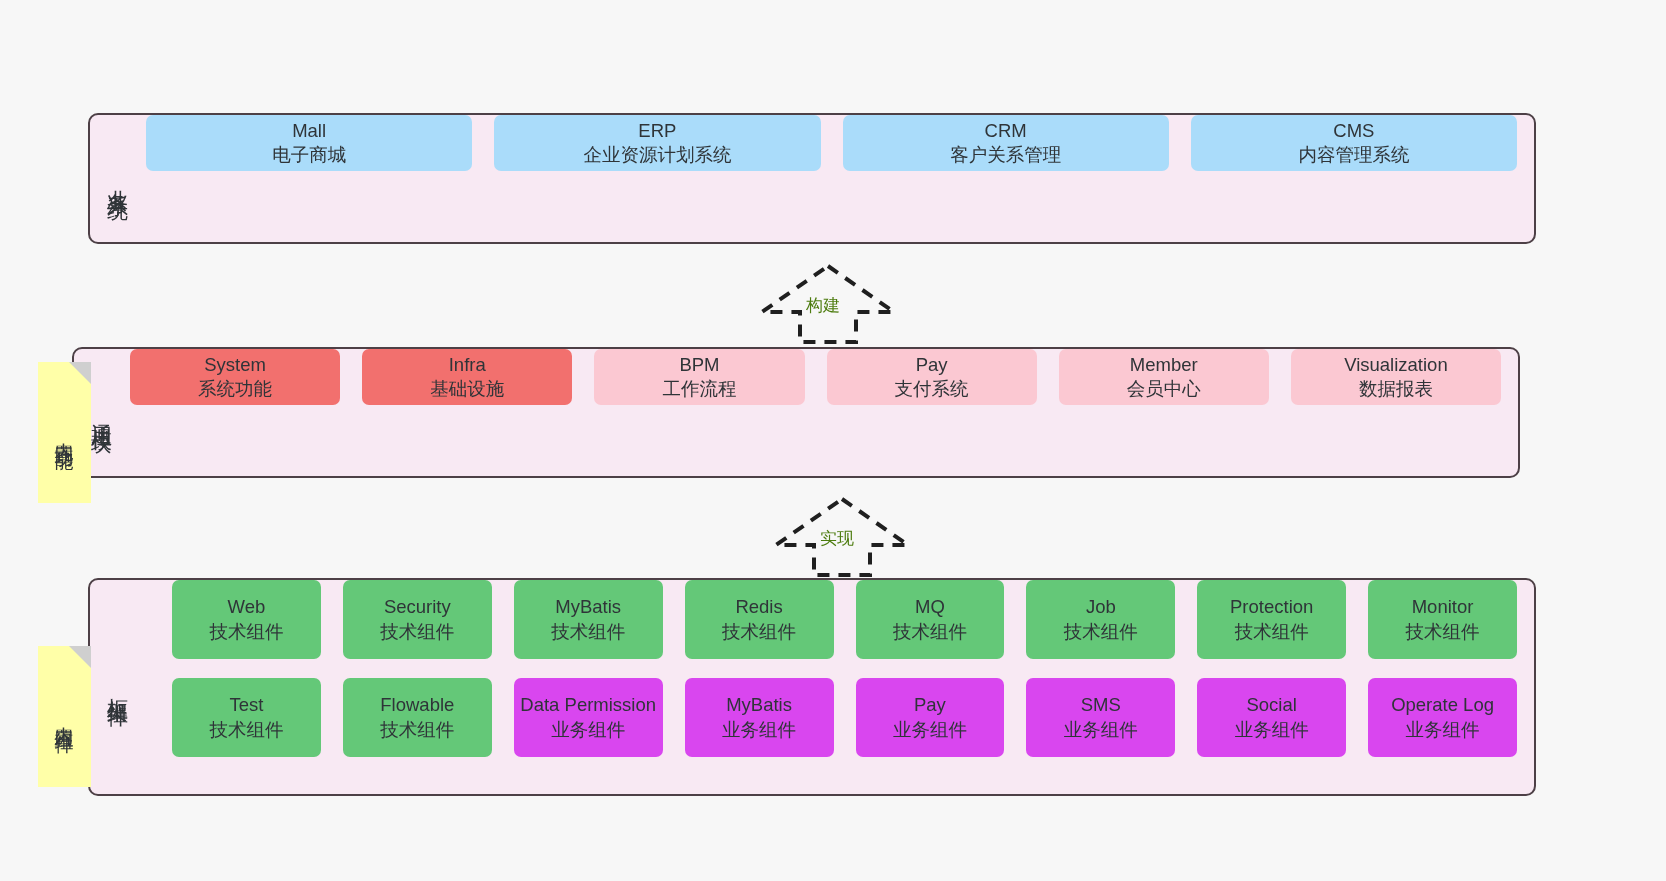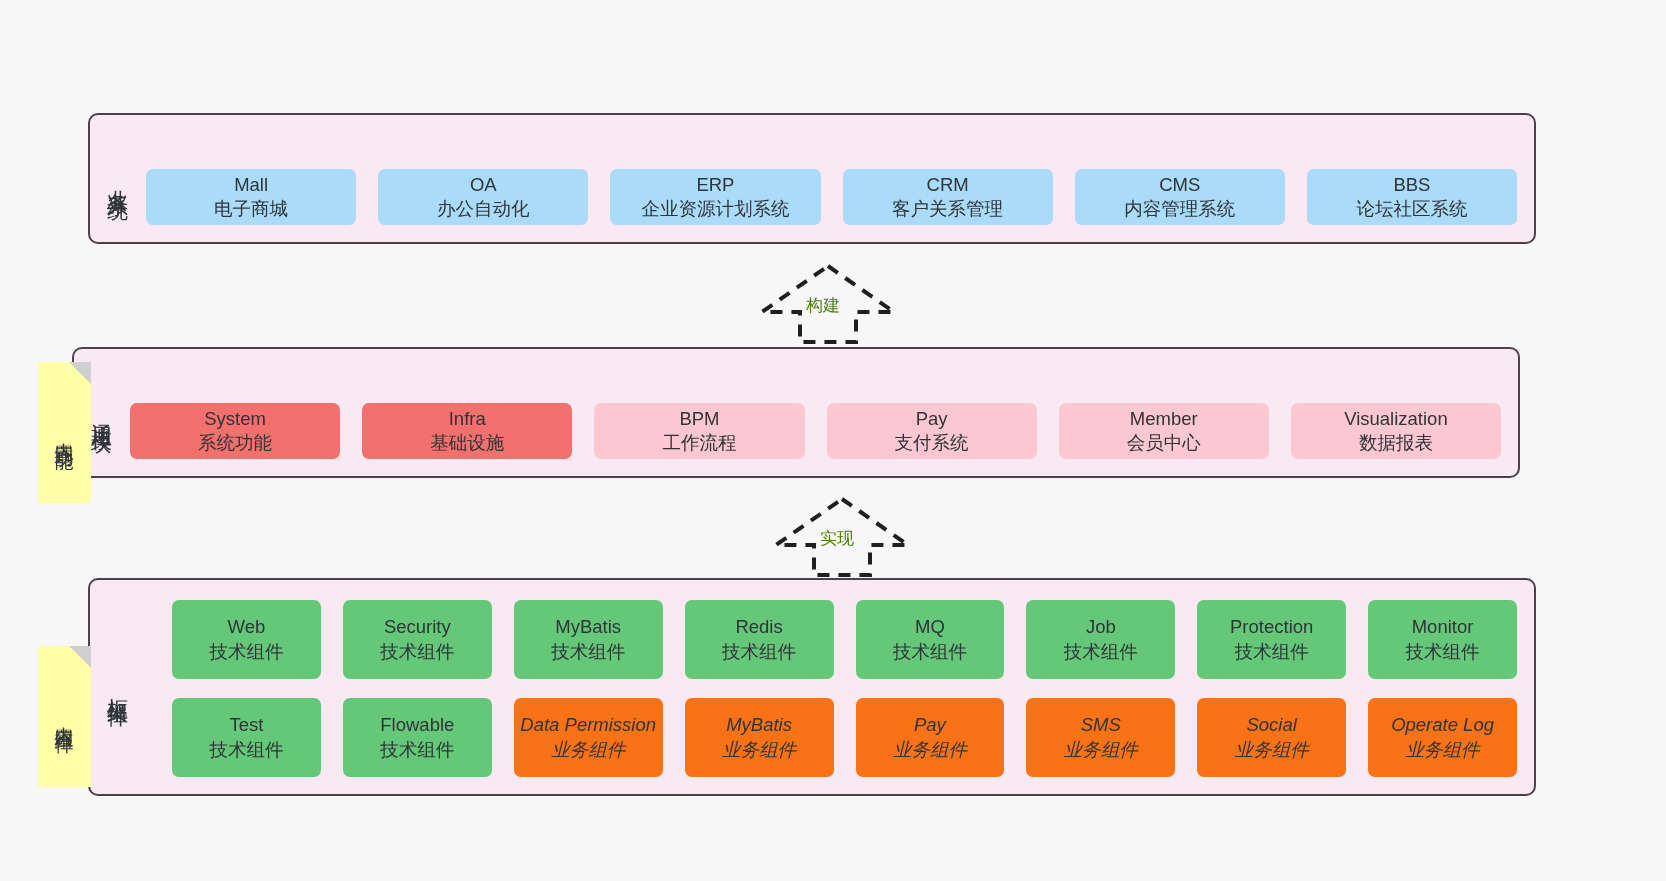--- a/index.html
+++ b/index.html
@@ -45,21 +45,21 @@
     letter-spacing: 3px;
     line-height: 1;
     user-select: none;
     padding-left: 6px;
   }
 
   .layer-body {
     flex: 1 1 auto;
     display: flex;
     flex-direction: column;
-    justify-content: flex-end;
+    justify-content: flex-start;
     gap: 19px;
     padding: 0 17px 17px 6px;
   }
 
   .row {
     display: flex;
     flex-direction: row;
     gap: 22px;
   }
 
@@ -79,21 +79,21 @@
     padding: 4px 6px;
     user-select: none;
   }
   .node .t-en { white-space: normal; }
   .node .t-cn { white-space: nowrap; }
 
   .blue        { background: #aadcfa; }
   .red         { background: #f2706e; }
   .pink        { background: #fbc8d2; }
   .green       { background: #64c878; }
-  .green-light { background: #f97316; font-style: italic; }
+  .green-light { background: #d946ef; }
 
   
   .sticky {
     position: absolute;
     background: #ffffa8;
     box-sizing: border-box;
     display: flex;
     align-items: center;
     justify-content: center;
     font-size: 19px;
@@ -137,38 +137,30 @@
 
   <div class="layer" id="layer-0" style="left:88px; top:113px; width:1448px; height:131px;">
     <div class="layer-title">业务系统</div>
     <div class="layer-body">
       <div class="row">
         <div class="node blue">
           <span class="t-en">Mall</span>
           <span class="t-cn">电子商城</span>
         </div>
         <div class="node blue">
-          <span class="t-en">OA</span>
-          <span class="t-cn">办公自动化</span>
-        </div>
-        <div class="node blue">
           <span class="t-en">ERP</span>
           <span class="t-cn">企业资源计划系统</span>
         </div>
         <div class="node blue">
           <span class="t-en">CRM</span>
           <span class="t-cn">客户关系管理</span>
         </div>
         <div class="node blue">
           <span class="t-en">CMS</span>
           <span class="t-cn">内容管理系统</span>
-        </div>
-        <div class="node blue">
-          <span class="t-en">BBS</span>
-          <span class="t-cn">论坛社区系统</span>
         </div>
       </div>
     </div>
   </div>
 
   <div class="arrow-group" style="left:758px; top:264px; width:140px; height:80px;">
     <svg width="140" height="80" viewBox="0 0 140 80">
       <path d="M 70 2 L 136 48 L 98 48 L 98 78 L 42 78 L 42 48 L 4 48 Z" fill="none" stroke="#1f1f1f" stroke-width="4" stroke-dasharray="12 9" stroke-linecap="butt" stroke-linejoin="miter"></path>
     </svg>
     <span class="arrow-label" style="left:48px; top:30px;">构建</span>

